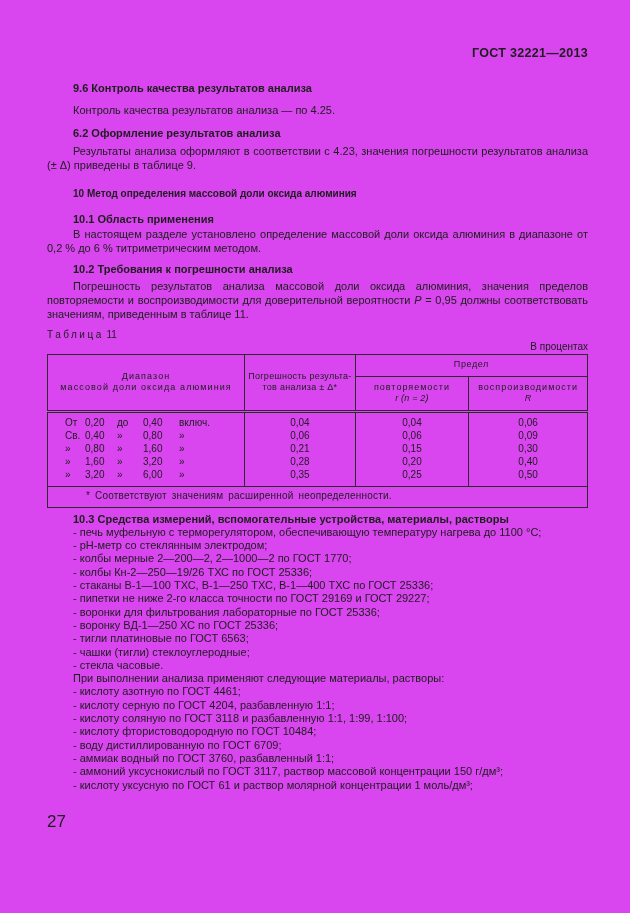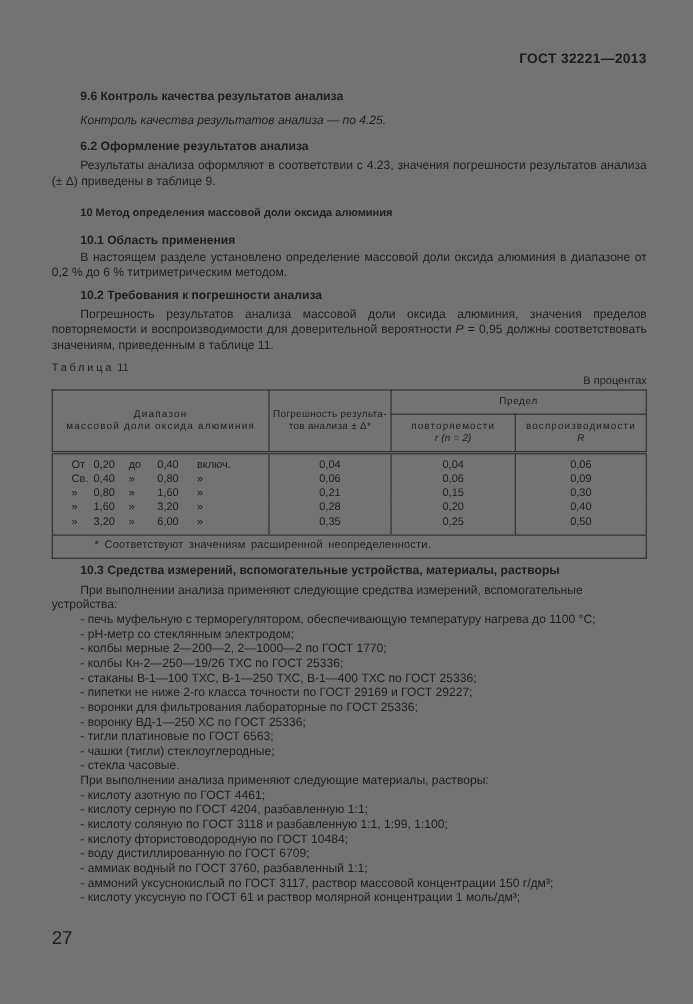--- a/index.html
+++ b/index.html
@@ -1,25 +1,25 @@
 <!DOCTYPE html>
 <html><head>
 <meta charset="utf-8">
 <style>
   html,body { margin:0; padding:0; background:#ffffff; }
   .page {
-    position:relative; width:630px; height:913px; background:#737373;
+    position:relative; width:630px; height:913px; background:#d946ef;
     box-sizing:border-box; padding:47px 42px 0 47px; overflow:hidden;
     font-family:"Liberation Sans", sans-serif; color:#1d1d1d;
     font-size:11px; line-height:14.3px;
   }
   .doc-number { text-align:right; font-weight:bold; font-size:12.5px; line-height:13px; letter-spacing:0.3px; }
   .h-sub { font-weight:bold; padding-left:26px; }
   .h96  { margin-top:21px; }
-  .p96  { margin-top:8px;font-style:italic; }
+  .p96  { margin-top:8px; }
   .h97  { margin-top:8px; }
   .p97  { margin-top:4px; }
   .h-main { font-weight:bold; font-size:10px; line-height:17px; padding-left:26px; margin-top:13px; }
   .h101 { margin-top:10px; }
   .h102 { margin-top:7px; }
   .p102 { margin:2px 0 0 0; }
   .para { text-align:justify; text-indent:26px; }
   .it { font-style:italic; }
 
   .tbl-caption { margin-top:7px; font-size:10px; line-height:12px; }
@@ -138,21 +138,20 @@
       </tr>
 
       <tr class="fnote-row">
         <td colspan="4" class="fnote">* Соответствуют значениям расширенной неопределенности.</td>
       </tr>
     </tbody>
   </table>
 
   <div class="h-sub h103">10.3 Средства измерений, вспомогательные устройства, материалы, растворы</div>
 
-  <div class="list-para">При выполнении анализа применяют следующие средства измерений, вспомогательные устройства:</div>
   <div>
     <div class="li">- печь муфельную с терморегулятором, обеспечивающую температуру нагрева до 1100 °С;</div>
     <div class="li">- pH-метр со стеклянным электродом;</div>
     <div class="li">- колбы мерные 2—200—2, 2—1000—2 по ГОСТ 1770;</div>
     <div class="li">- колбы Кн-2—250—19/26 ТХС по ГОСТ 25336;</div>
     <div class="li">- стаканы В-1—100 ТХС, В-1—250 ТХС, В-1—400 ТХС по ГОСТ 25336;</div>
     <div class="li">- пипетки не ниже 2-го класса точности по ГОСТ 29169 и ГОСТ 29227;</div>
     <div class="li">- воронки для фильтрования лабораторные по ГОСТ 25336;</div>
     <div class="li">- воронку ВД-1—250 ХС по ГОСТ 25336;</div>
     <div class="li">- тигли платиновые по ГОСТ 6563;</div>

